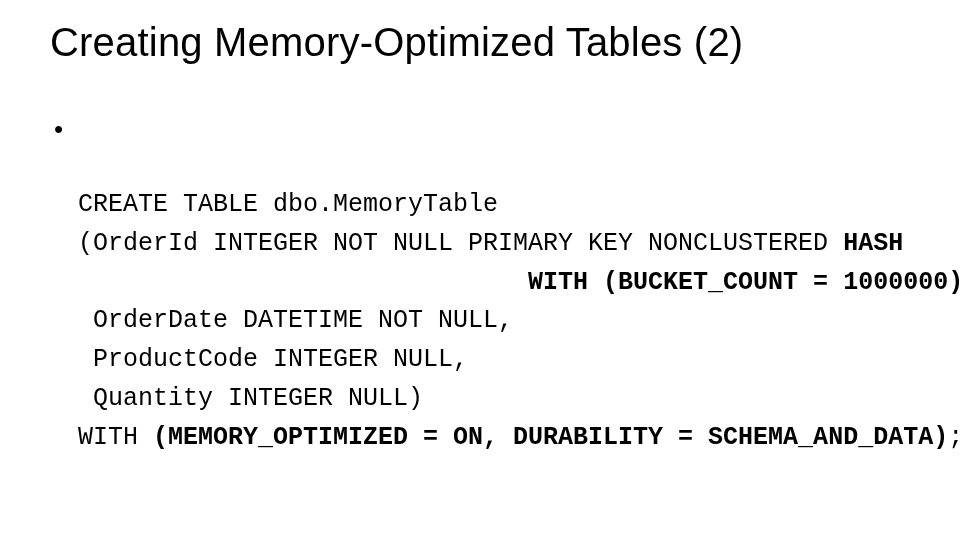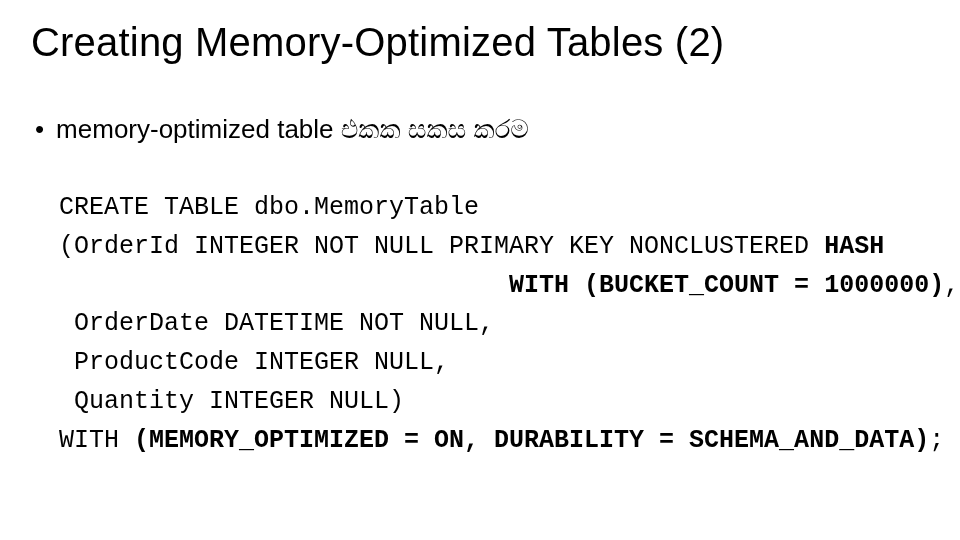--- a/index.html
+++ b/index.html
@@ -7,21 +7,21 @@
     padding: 0;
     width: 960px;
     height: 540px;
     background: #ffffff;
     font-family: "Segoe UI Light", "Segoe UI", "Helvetica Neue", Arial, sans-serif;
     color: #000;
     overflow: hidden;
   }
   .slide {
     box-sizing: border-box;
-    padding: 18px 34px 0 31px;
+    padding: 18px 34px 0 50px;
     width: 100%;
     height: 100%;
   }
   .title {
     font-size: 40px;
     font-weight: 300;
     letter-spacing: 0.2px;
     margin: 0 0 46px 0;
     line-height: 1.2;
   }
@@ -53,21 +53,20 @@
 </style>
 </head>
 <body>
 
 <div class="slide">
 
   <h1 class="title">Creating Memory-Optimized Tables (2)</h1>
 
   <div class="bullet-row">
     <span class="bullet-dot">•</span>
-    <span class="bullet-text">memory-optimized table එකක    සකස    කරම</span>
   </div>
 
   <div class="code-block"><span>CREATE TABLE dbo.MemoryTable</span>
 <span>(OrderId INTEGER NOT NULL PRIMARY KEY NONCLUSTERED </span><span class="b">HASH</span>
 <span>                              </span><span class="b">WITH (BUCKET_COUNT = 1000000)</span><span>,</span>
 <span> OrderDate DATETIME NOT NULL,</span>
 <span> ProductCode INTEGER NULL,</span>
 <span> Quantity INTEGER NULL)</span>
 <span>WITH </span><span class="b">(MEMORY_OPTIMIZED = ON, DURABILITY = SCHEMA_AND_DATA)</span><span>;</span></div>
 

